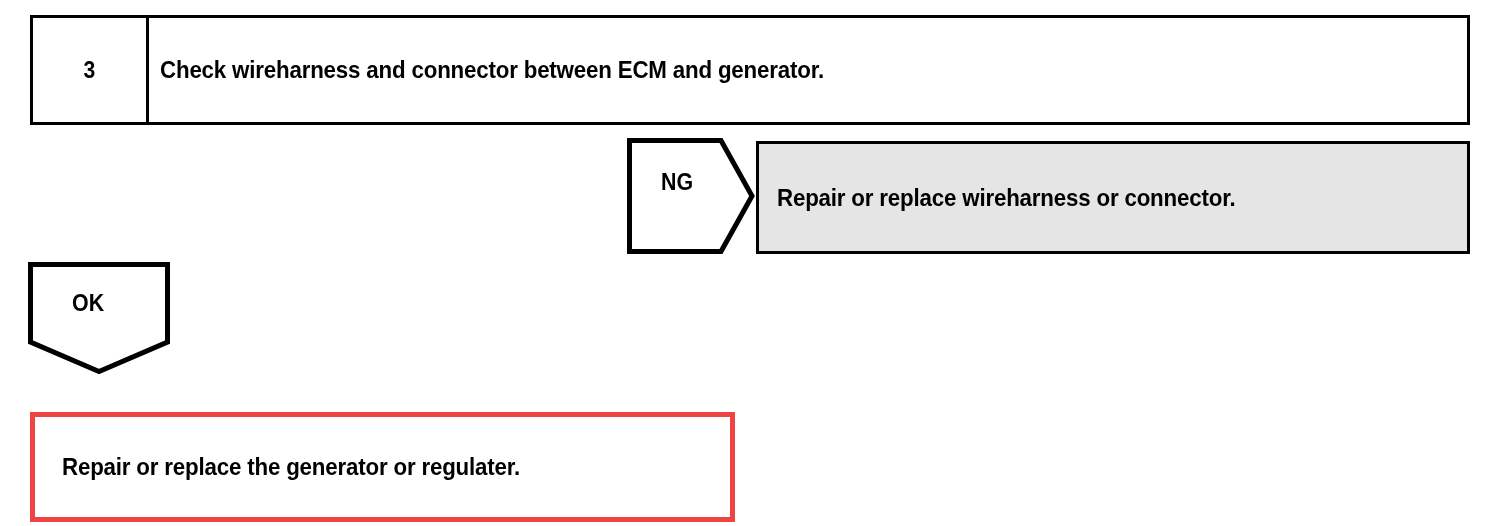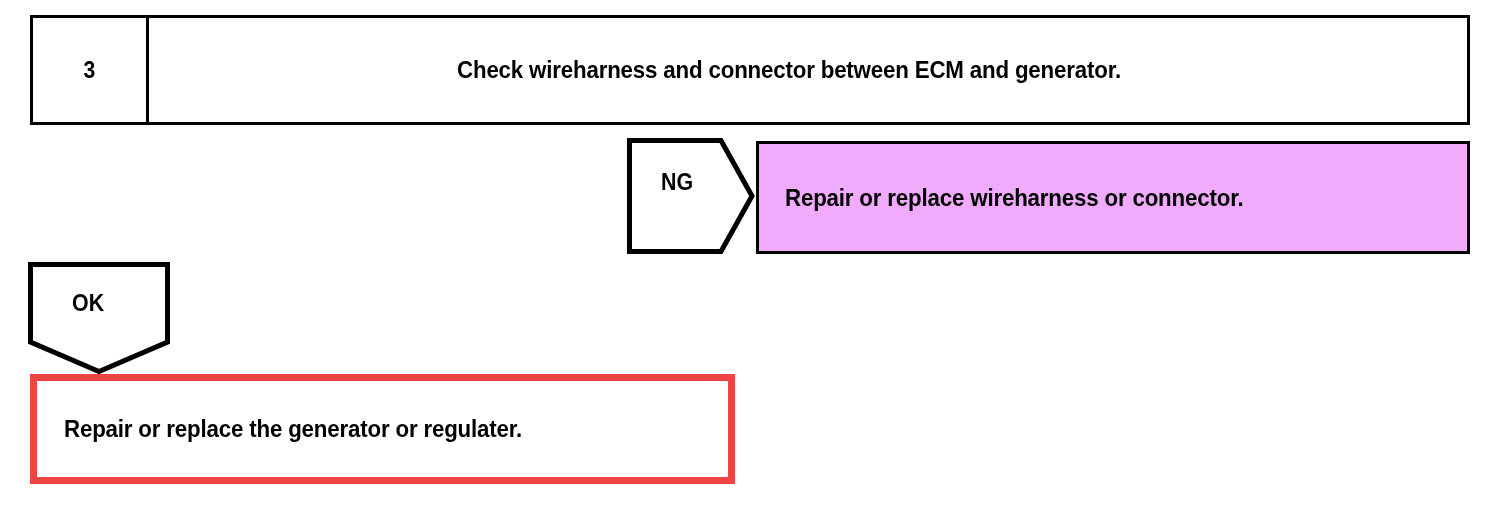--- a/index.html
+++ b/index.html
@@ -53,21 +53,20 @@
     transform: scaleX(0.92);
   }
   .step-body {
     position: absolute;
     left: 127px;
     top: 0px;
     right: 0px;
     bottom: 0px;
     display: flex;
     align-items: center;
-    justify-content: center;
   }
   .step-body-text {
     font-size: 24px;
     font-weight: bold;
     color: #000000;
     letter-spacing: -0.2px;
     transform: scaleX(0.93);
     transform-origin: left center;
     white-space: nowrap;
   }
@@ -102,24 +101,23 @@
 
   
   #ng-result-box {
     position: absolute;
     box-sizing: border-box;
     left: 756px;
     top: 141px;
     width: 714px;
     height: 113px;
     border: 3px solid #000000;
-    background: #f0abfc;
-    display: flex;
-    align-items: center;
-    padding-left: 8px;
+    background: #e5e5e5;
+    display: flex;
+    align-items: center;
   }
   .result-text {
     font-size: 24px;
     font-weight: bold;
     color: #000000;
     letter-spacing: -0.2px;
     transform: scaleX(0.93);
     transform-origin: left center;
     white-space: nowrap;
     margin-left: 18px;
@@ -142,24 +140,24 @@
   #ok-label {
     left: 44px;
     top: 28px;
   }
 
   
   #ok-result-box {
     position: absolute;
     box-sizing: border-box;
     left: 30px;
-    top: 374px;
+    top: 412px;
     width: 705px;
     height: 110px;
-    border: 7px solid #ef4444;
+    border: 5px solid #ef4444;
     background: #ffffff;
     display: flex;
     align-items: center;
   }
   #ok-result-box .result-text {
     margin-left: 27px;
   }
 </style>
 </head>
 <body>

